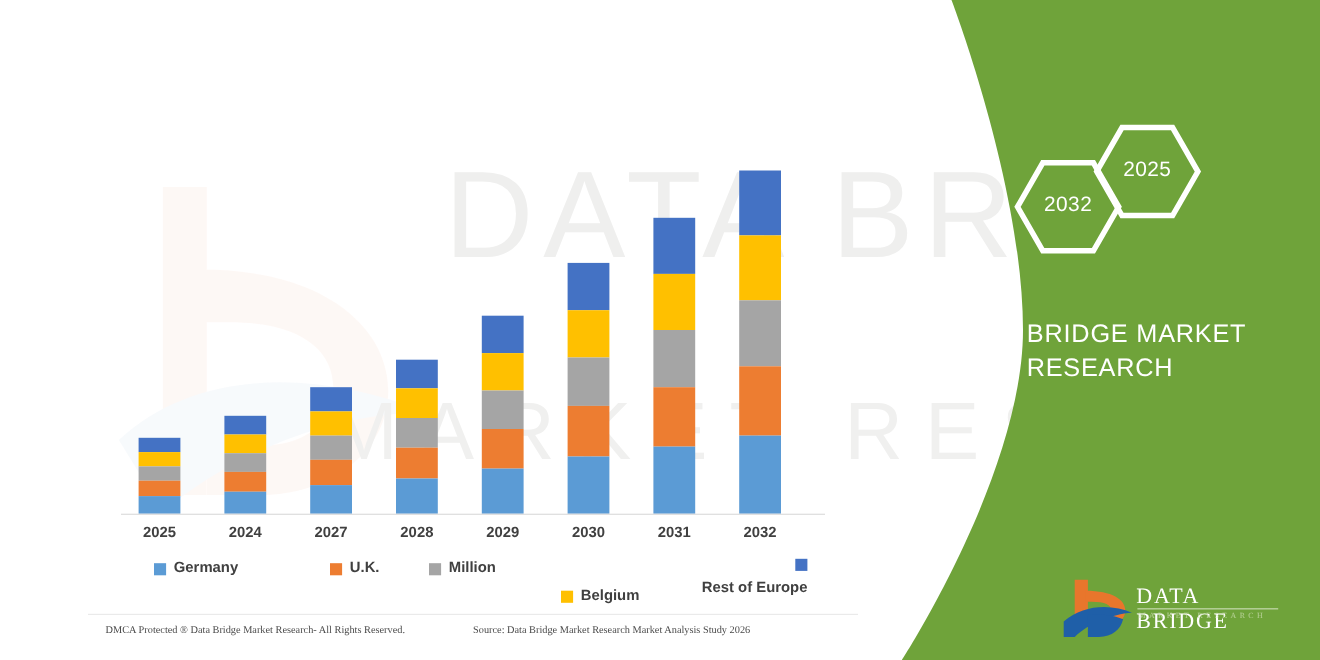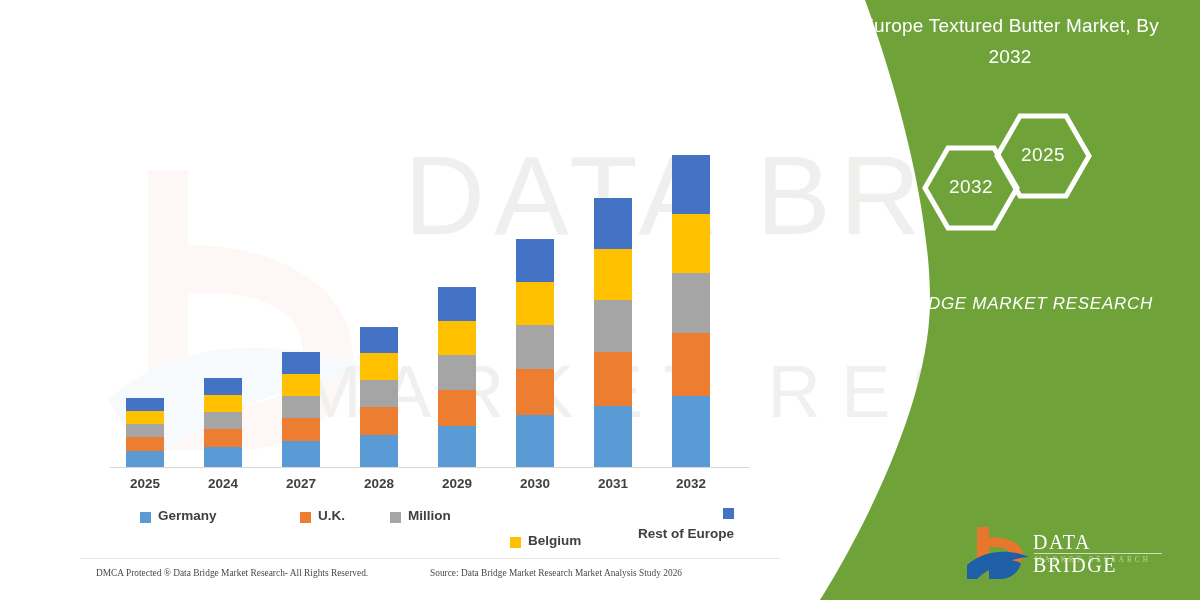--- a/index.html
+++ b/index.html
@@ -41,21 +41,21 @@
     text-align:center;color:#ffffff;
     font-size:19px;line-height:31px;font-weight:400;
     letter-spacing:.2px;
   }
   .hexwrap{position:absolute;left:160px;top:108px;width:260px;height:128px;}
   .hex-label{
     position:absolute;color:#ffffff;font-size:19px;letter-spacing:.4px;
   }
   .gp-brand{
     position:absolute;left:80px;top:288px;width:320px;text-align:center;
-    color:#ffffff;font-size:17px;line-height:31px;letter-spacing:.7px;font-style:italic;
+    color:#ffffff;font-size:23px;line-height:31px;letter-spacing:.7px;
   }
   .logo{position:absolute;left:205px;top:525px;width:205px;height:56px;}
   .logo-text{
     position:absolute;left:68px;top:6px;
     color:#ffffff;font-size:20px;letter-spacing:1.6px;font-weight:400;
     font-family:"Liberation Serif",serif;
   }
   .logo-sub{
     position:absolute;left:70px;top:31px;
     color:#cfe0b6;font-size:7.2px;letter-spacing:3.1px;
@@ -211,21 +211,20 @@
   <div class="footer-rule"></div>
   <div class="foot foot-dmca">DMCA Protected ® Data Bridge Market Research- All Rights Reserved.</div>
   <div class="foot foot-src">Source: Data Bridge Market Research  Market Analysis Study 2026</div>
 
   <div class="green-panel">
     <svg width="440" height="600" viewBox="0 0 440 600">
       <path d="M105 0 L440 0 L440 600 L60 600 C60 600 170 430 170 300 C170 170 105 0 105 0 Z" fill="#6FA33A"></path>
     </svg>
 
     <div class="gp-content">
-      <div class="gp-title">Europe Textured Butter Market, By 2032</div>
 
       <div class="hexwrap">
         <svg width="260" height="128" viewBox="0 0 260 128">
           <polygon points="100,8 146,8 169,48 146,88 100,88 77,48" fill="none" stroke="#ffffff" stroke-width="5"></polygon>
           <polygon points="28,40 74,40 97,80 74,120 28,120 5,80" fill="none" stroke="#ffffff" stroke-width="5"></polygon>
         </svg>
         <div class="hex-label" style="left:22px;top:68px;width:58px;text-align:center;">2032</div>
         <div class="hex-label" style="left:94px;top:36px;width:58px;text-align:center;">2025</div>
       </div>
 

